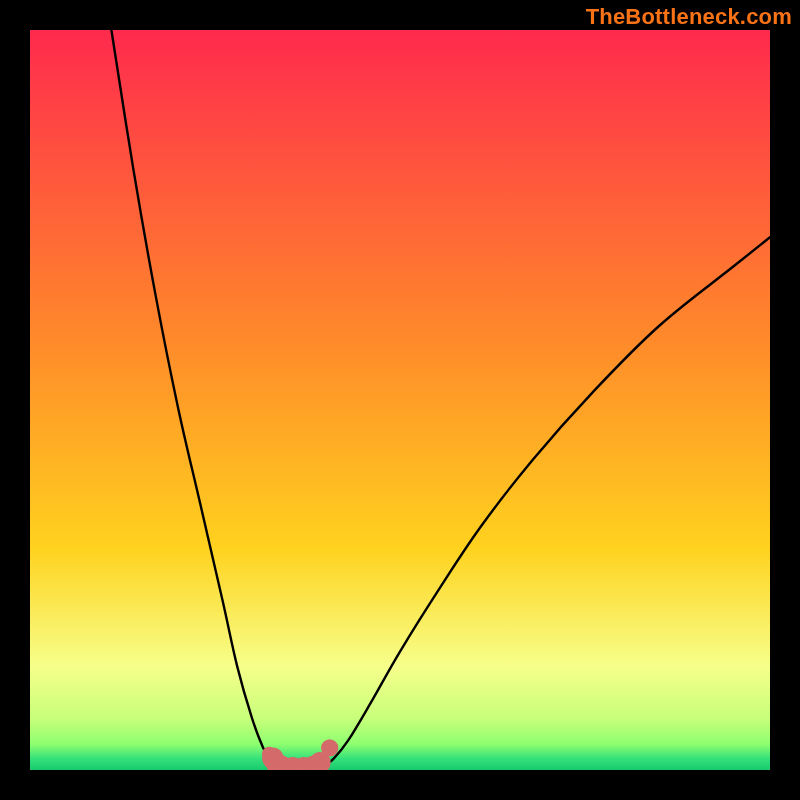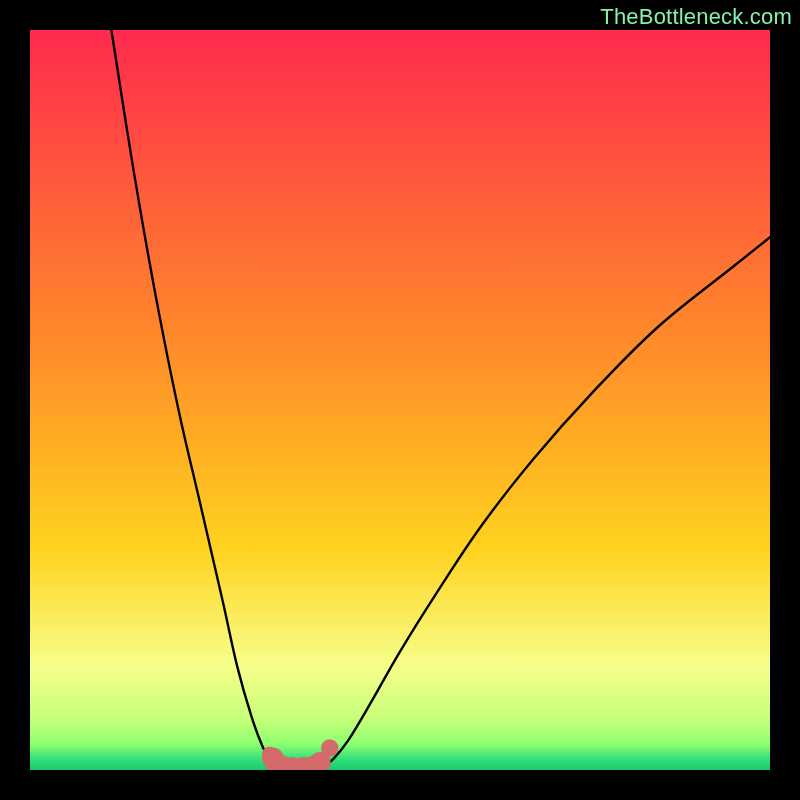--- a/index.html
+++ b/index.html
@@ -16,23 +16,23 @@
     left: 0;
     top: 0;
     width: 800px;
     height: 800px;
     background: #000;
   }
   .watermark {
     position: absolute;
     right: 8px;
     top: 4px;
-    color: #86efac;
+    color: #f97316;
     font-size: 22px;
-    font-weight: 400;
+    font-weight: 700;
     letter-spacing: 0.2px;
     z-index: 10;
     pointer-events: none;
   }
   .plot {
     position: absolute;
     left: 30px;
     top: 30px;
     width: 740px;
     height: 740px;

